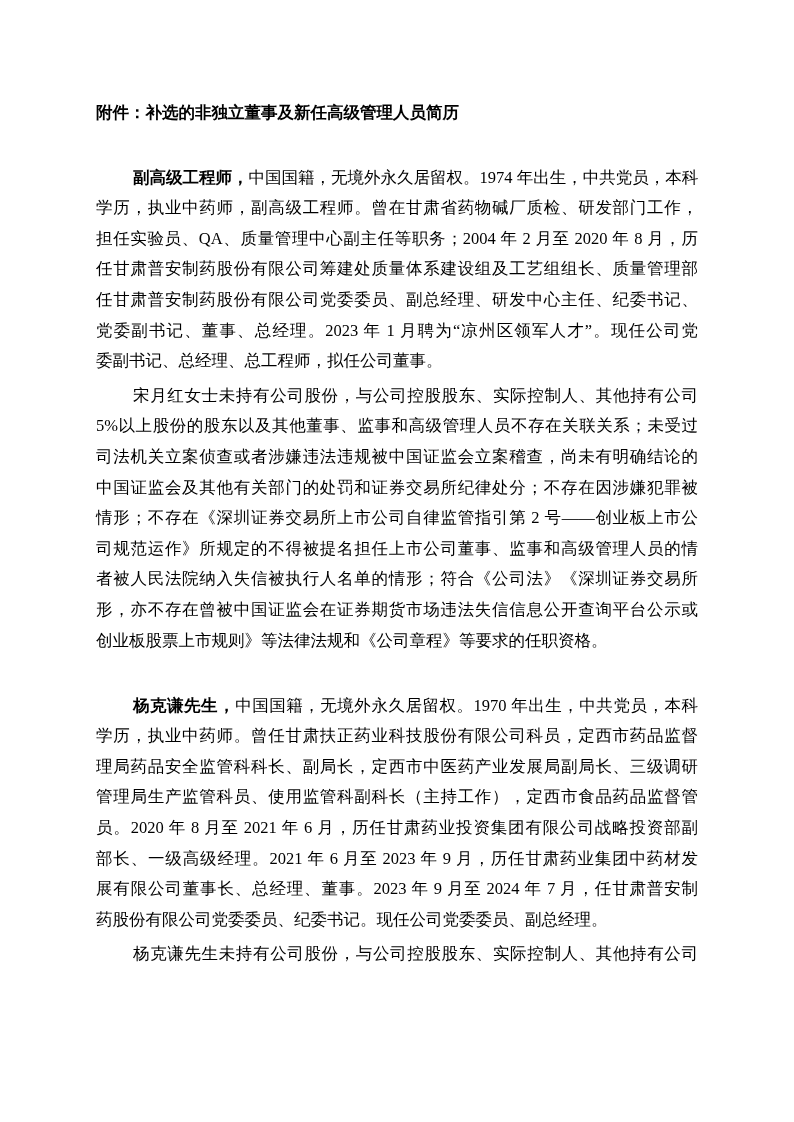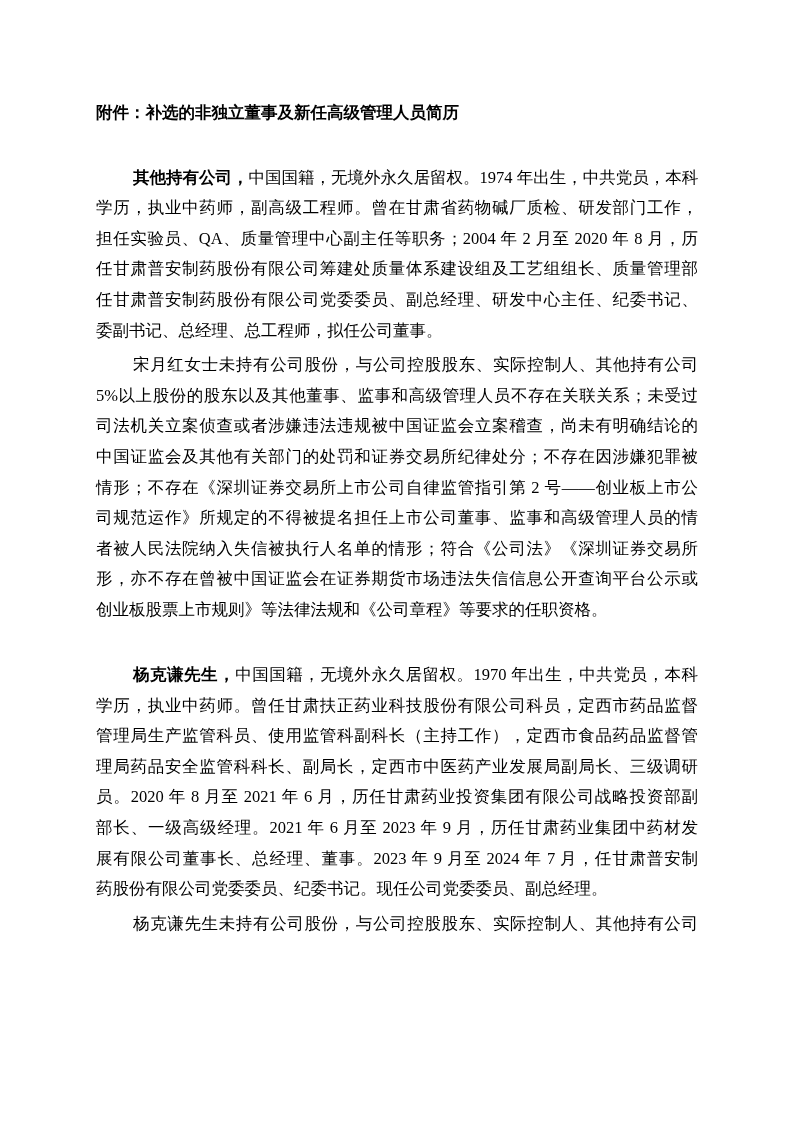--- a/index.html
+++ b/index.html
@@ -50,47 +50,48 @@
   }
 </style>
 </head>
 <body>
 
 <div class="page">
 
   <div class="title">附件：补选的非独立董事及新任高级管理人员简历</div>
 
   <div class="para">
-    <div class="line indent"><span class="b">其他持有公司，</span><span>中国国籍，无境外永久居留权。1974 年出生，中共党员，本科</span></div>
+    <div class="line indent"><span class="b">副高级工程师，</span><span>中国国籍，无境外永久居留权。1974 年出生，中共党员，本科</span></div>
     <div class="line">学历，执业中药师，副高级工程师。曾在甘肃省药物碱厂质检、研发部门工作，</div>
     <div class="line">担任实验员、QA、质量管理中心副主任等职务；2004 年 2 月至 2020 年 8 月，历</div>
     <div class="line">任甘肃普安制药股份有限公司筹建处质量体系建设组及工艺组组长、质量管理部</div>
     <div class="line">任甘肃普安制药股份有限公司党委委员、副总经理、研发中心主任、纪委书记、</div>
+    <div class="line">党委副书记、董事、总经理。2023 年 1 月聘为“凉州区领军人才”。现任公司党</div>
     <div class="line plast">委副书记、总经理、总工程师，拟任公司董事。</div>
   </div>
 
   <div class="para">
     <div class="line indent">宋月红女士未持有公司股份，与公司控股股东、实际控制人、其他持有公司</div>
     <div class="line">5%以上股份的股东以及其他董事、监事和高级管理人员不存在关联关系；未受过</div>
     <div class="line">司法机关立案侦查或者涉嫌违法违规被中国证监会立案稽查，尚未有明确结论的</div>
     <div class="line">中国证监会及其他有关部门的处罚和证券交易所纪律处分；不存在因涉嫌犯罪被</div>
     <div class="line">情形；不存在《深圳证券交易所上市公司自律监管指引第 2 号——创业板上市公</div>
     <div class="line">司规范运作》所规定的不得被提名担任上市公司董事、监事和高级管理人员的情</div>
     <div class="line">者被人民法院纳入失信被执行人名单的情形；符合《公司法》《深圳证券交易所</div>
     <div class="line">形，亦不存在曾被中国证监会在证券期货市场违法失信信息公开查询平台公示或</div>
     <div class="line plast">创业板股票上市规则》等法律法规和《公司章程》等要求的任职资格。</div>
   </div>
 
   <div class="gap"></div>
 
   <div class="para">
     <div class="line indent"><span class="b">杨克谦先生，</span><span>中国国籍，无境外永久居留权。1970 年出生，中共党员，本科</span></div>
     <div class="line">学历，执业中药师。曾任甘肃扶正药业科技股份有限公司科员，定西市药品监督</div>
+    <div class="line">理局药品安全监管科科长、副局长，定西市中医药产业发展局副局长、三级调研</div>
     <div class="line">管理局生产监管科员、使用监管科副科长（主持工作），定西市食品药品监督管</div>
-    <div class="line">理局药品安全监管科科长、副局长，定西市中医药产业发展局副局长、三级调研</div>
     <div class="line">员。2020 年 8 月至 2021 年 6 月，历任甘肃药业投资集团有限公司战略投资部副</div>
     <div class="line">部长、一级高级经理。2021 年 6 月至 2023 年 9 月，历任甘肃药业集团中药材发</div>
     <div class="line">展有限公司董事长、总经理、董事。2023 年 9 月至 2024 年 7 月，任甘肃普安制</div>
     <div class="line plast">药股份有限公司党委委员、纪委书记。现任公司党委委员、副总经理。</div>
   </div>
 
   <div class="para">
     <div class="line indent">杨克谦先生未持有公司股份，与公司控股股东、实际控制人、其他持有公司</div>
   </div>
 

